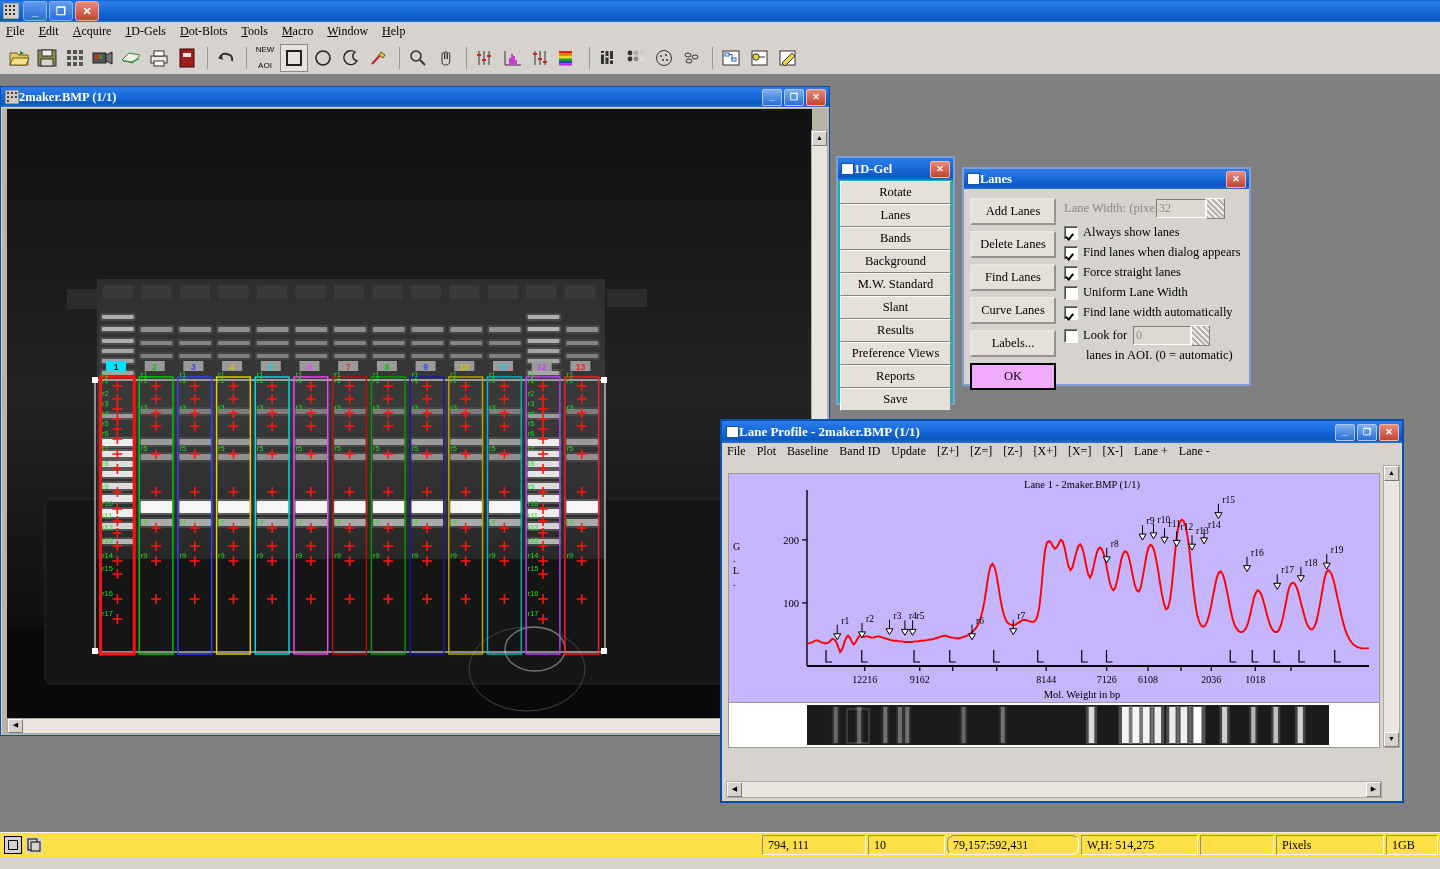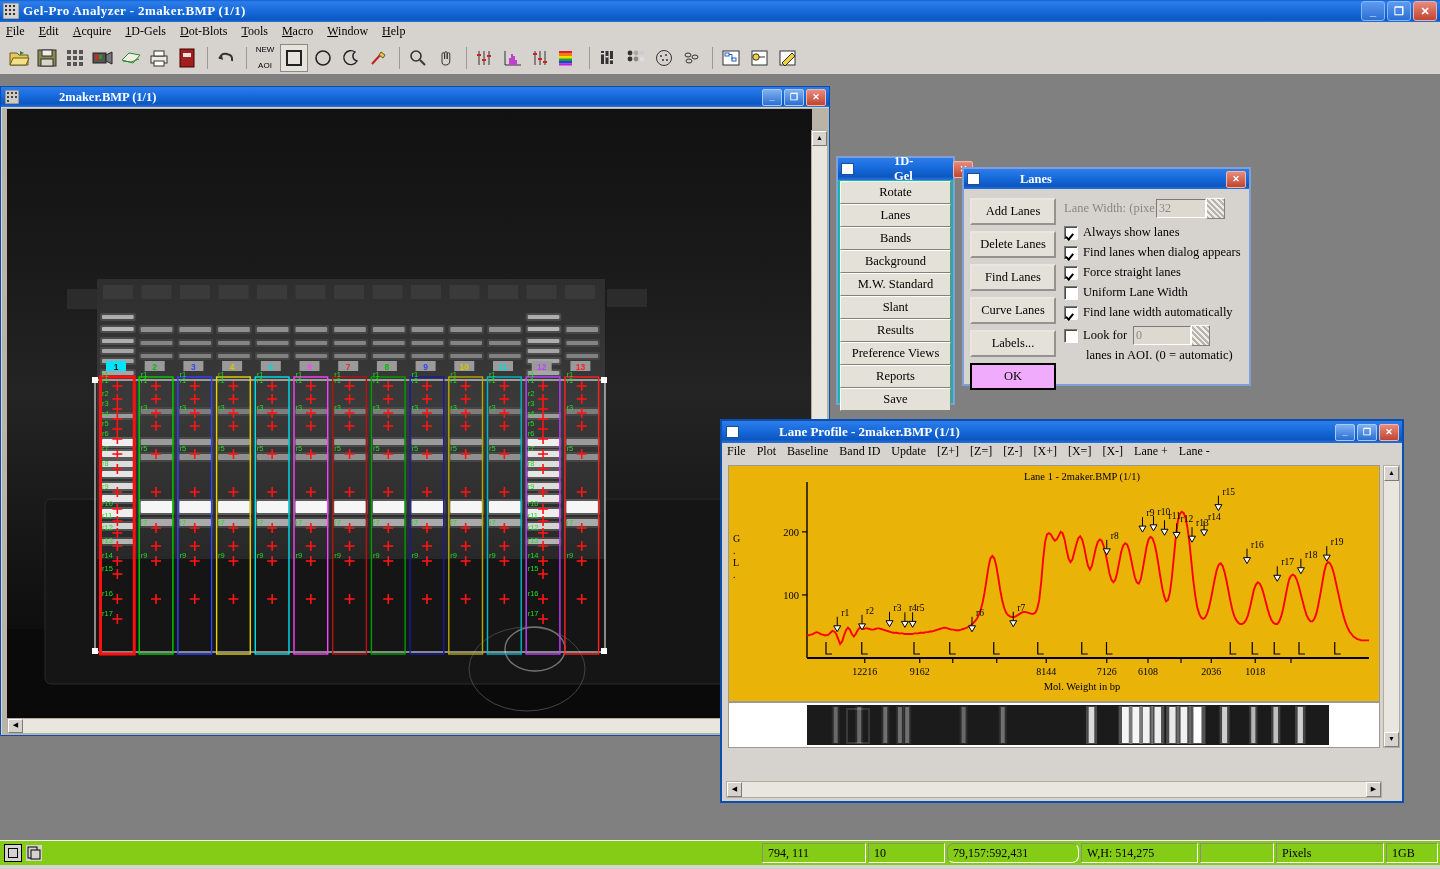--- a/index.html
+++ b/index.html
@@ -50,21 +50,20 @@
 
   
   .child{position:absolute;border:1px solid #0a4fb0;background:#d6d3ce;}
   .child .ctitle{
     height:20px;display:flex;align-items:center;padding-left:4px;color:#fff;
     font-family:"Liberation Serif",serif;font-size:12.5px;font-weight:bold;
     background:linear-gradient(to bottom,#9bbdf0 0%,#7fa8ea 12%,#5d8fe2 50%,#3f78da 100%);
   }
   .child .ctitle.active{
     background:linear-gradient(to bottom,#2f7ce8 0%,#1b6fe0 35%,#0b57c2 85%,#2a72d9 100%);
-    gap:40px;
   }
   .cbtns{display:flex;gap:2px;margin-left:auto;margin-right:3px;}
   .cbtn{width:18px;height:15px;border:1px solid #a8c8f5;border-radius:2px;
         background:linear-gradient(to bottom,#7fb0f2,#2a6fd4);
         display:flex;align-items:center;justify-content:center;color:#fff;
         font-size:9px;font-weight:bold;font-family:"Liberation Sans",sans-serif;}
   .cbtn.close{background:linear-gradient(to bottom,#e88b7d,#bf4530);border-color:#f3b6a8;}
 
   
   #gelwin{left:0;top:12px;width:828px;height:648px;}
@@ -98,25 +97,25 @@
              font-size:12px;padding:0 2px;color:#8b8680;line-height:16px;}
   .spinner{width:17px;height:19px;border:1px solid #fff;border-right-color:#85817a;border-bottom-color:#85817a;
            background:repeating-linear-gradient(45deg,#b8b4ac 0 2px,#ededea 2px 4px);}
 
   
   #lanewin{left:720px;top:345px;width:680px;height:380px;border:2px solid #0a4fb0;}
   #lanewin .ctitle{height:22px;font-size:13px;}
   .lpmenu{height:17px;background:#d6d3ce;display:flex;align-items:center;padding-left:5px;
           font-family:"Liberation Serif",serif;font-size:12px;}
   .lpmenu span{margin-right:11px;white-space:nowrap;}
-  #plotarea{position:absolute;left:6px;top:44px;width:650px;height:235px;background:#eab308;border:1px solid #9a9a93;}
+  #plotarea{position:absolute;left:6px;top:52px;width:650px;height:235px;background:#c4b5fd;border:1px solid #9a9a93;}
   #gelstrip{position:absolute;left:6px;top:281px;width:650px;height:44px;background:#fff;border:1px solid #9a9a93;overflow:hidden;}
 
   
-  .statusbar{position:absolute;left:0;bottom:4px;width:1440px;height:24px;background:#84cc16;
+  .statusbar{position:absolute;left:0;bottom:12px;width:1440px;height:24px;background:#fde047;
              border-top:1px solid #f2f0ec;display:flex;align-items:center;}
   .sb-cell{height:18px;border:1px solid #8f8b84;border-right-color:#fff;border-bottom-color:#fff;
            display:flex;align-items:center;padding:0 5px;margin-right:2px;
            font-family:"Liberation Serif",serif;font-size:12px;white-space:nowrap;}
   .sb-icon{width:16px;height:16px;border:1px solid #000;margin-left:4px;background:#d6d3ce;}
 
   .lbl{font-family:"Liberation Serif",serif;font-size:12.5px;color:#000;}
   .gray{color:#8b8680;}
   svg{display:block;}
 </style>
@@ -135,21 +134,20 @@
             <rect x="10" y="2" width="2" height="2"></rect>
           <rect x="2" y="6" width="2" height="2"></rect>
             <rect x="6" y="6" width="2" height="2"></rect>
             <rect x="10" y="6" width="2" height="2"></rect>
           <rect x="2" y="10" width="2" height="2"></rect>
             <rect x="6" y="10" width="2" height="2"></rect>
             <rect x="10" y="10" width="2" height="2"></rect>
         </g>
       </svg>
     </span>
-    <span class="tb-text">Gel-Pro Analyzer - 2maker.BMP (1/1)</span>
     <span class="tb-btns">
       <span class="tb-btn">_</span>
       <span class="tb-btn">❐</span>
       <span class="tb-btn close">✕</span>
     </span>
   </div>
 
   <div class="menubar" id="app-menubar">
       <span><u>F</u>ile</span>
       <span><u>E</u>dit</span>

